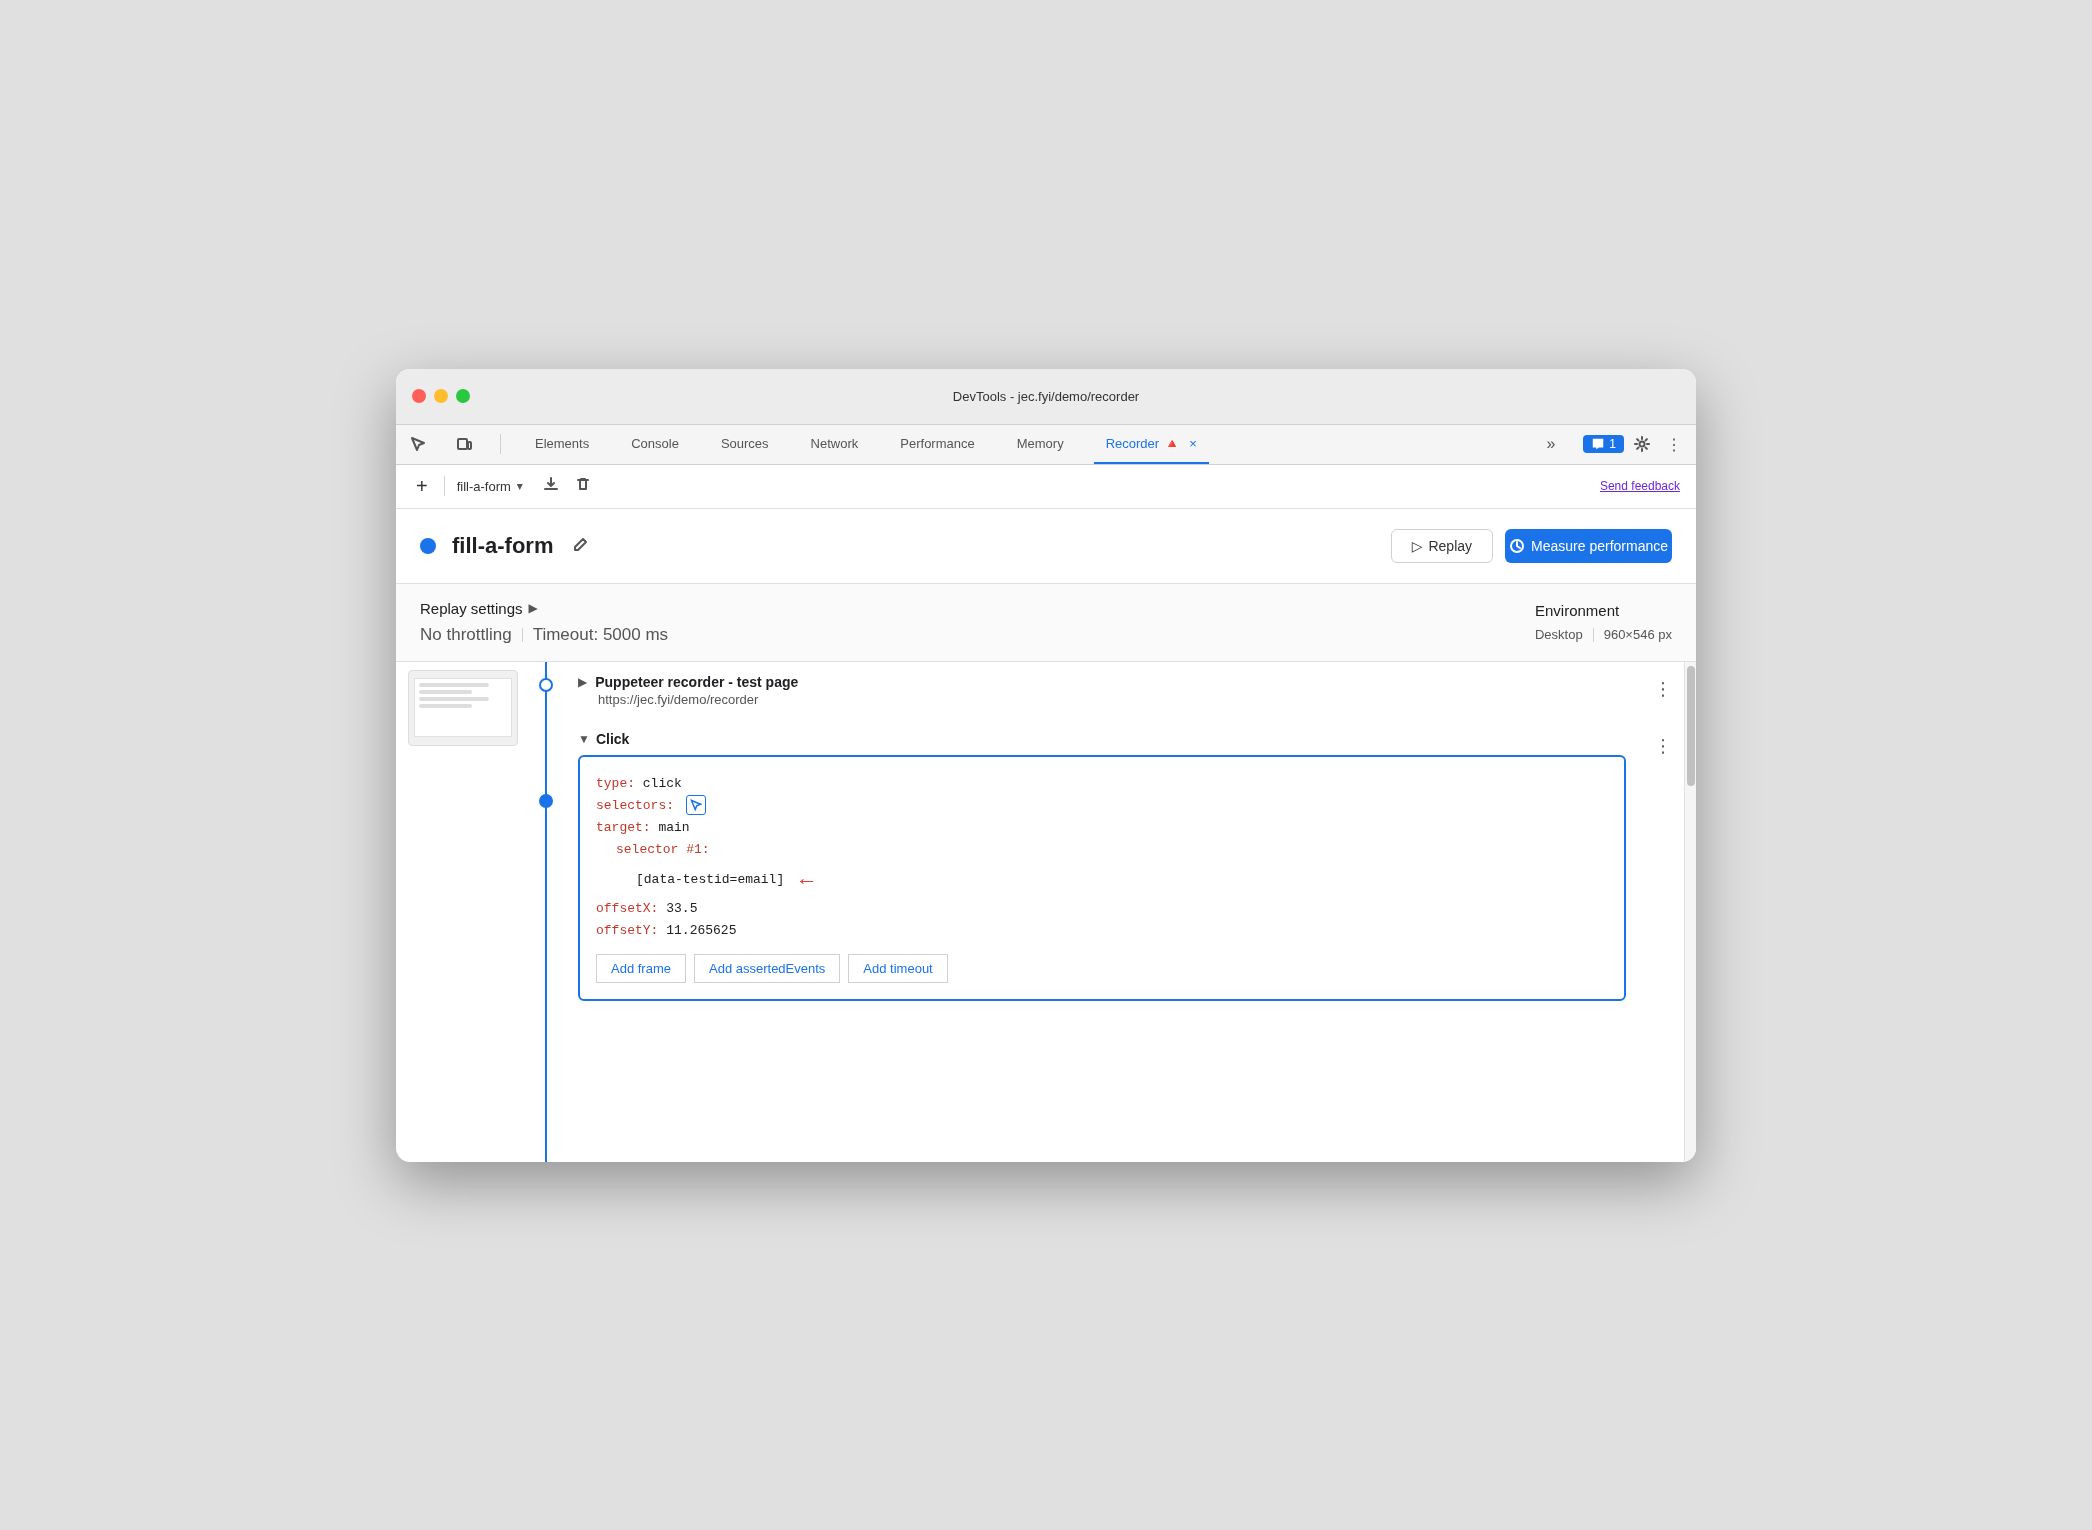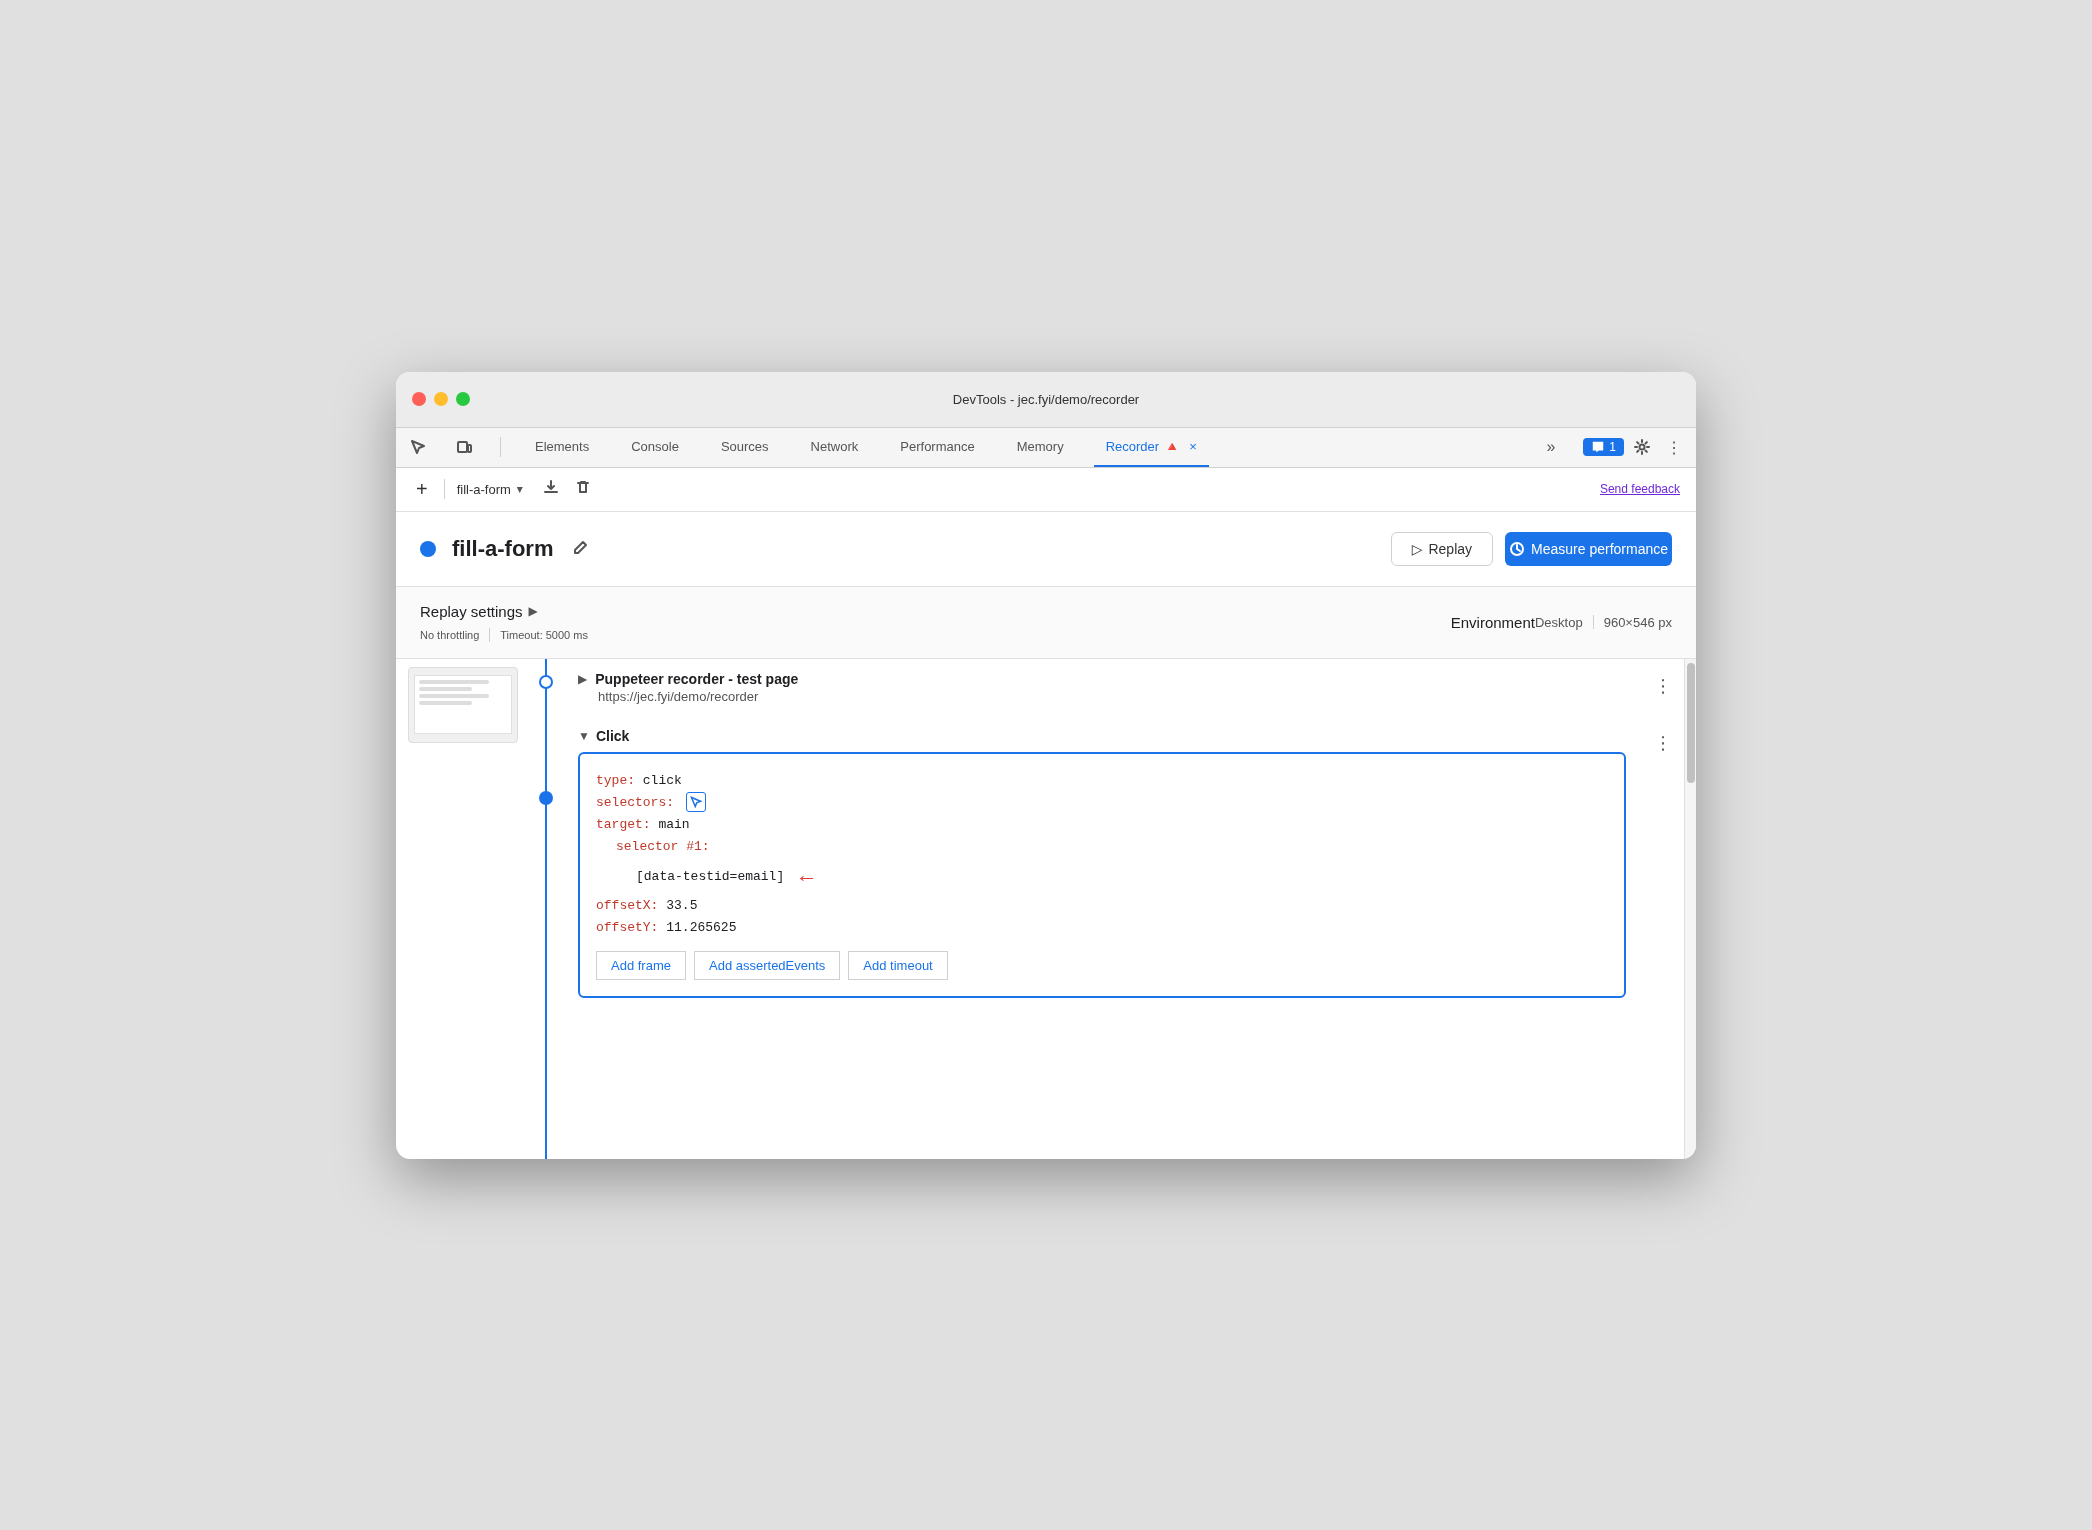--- a/index.html
+++ b/index.html
@@ -263,35 +263,37 @@
 
     .rs-chevron {
       color: #555;
       font-size: 12px;
     }
 
     .rs-meta {
       display: flex;
       align-items: center;
       gap: 0;
-      font-size: 11px;
+      font-size: 17px;
       color: #555;
     }
 
     .rs-meta-sep {
       width: 1px;
       height: 14px;
       background: #d0d0d0;
       margin: 0 10px;
     }
 
     .rs-right {
       margin-left: auto;
       display: flex;
-      align-items: center;
+      flex-direction: column;
+      align-items: flex-start;
+      gap: 8px;
     }
 
     .rs-env-title {
       font-size: 15px;
       font-weight: 500;
       color: #202124;
     }
 
     .rs-env-meta {
       display: flex;

